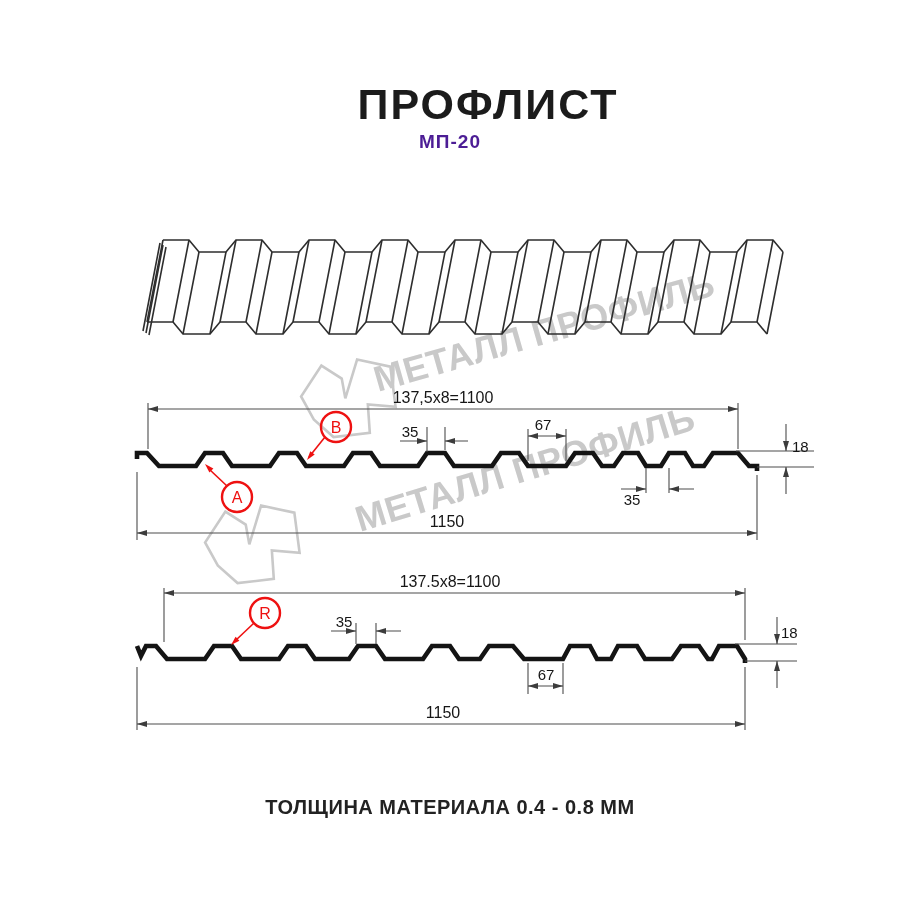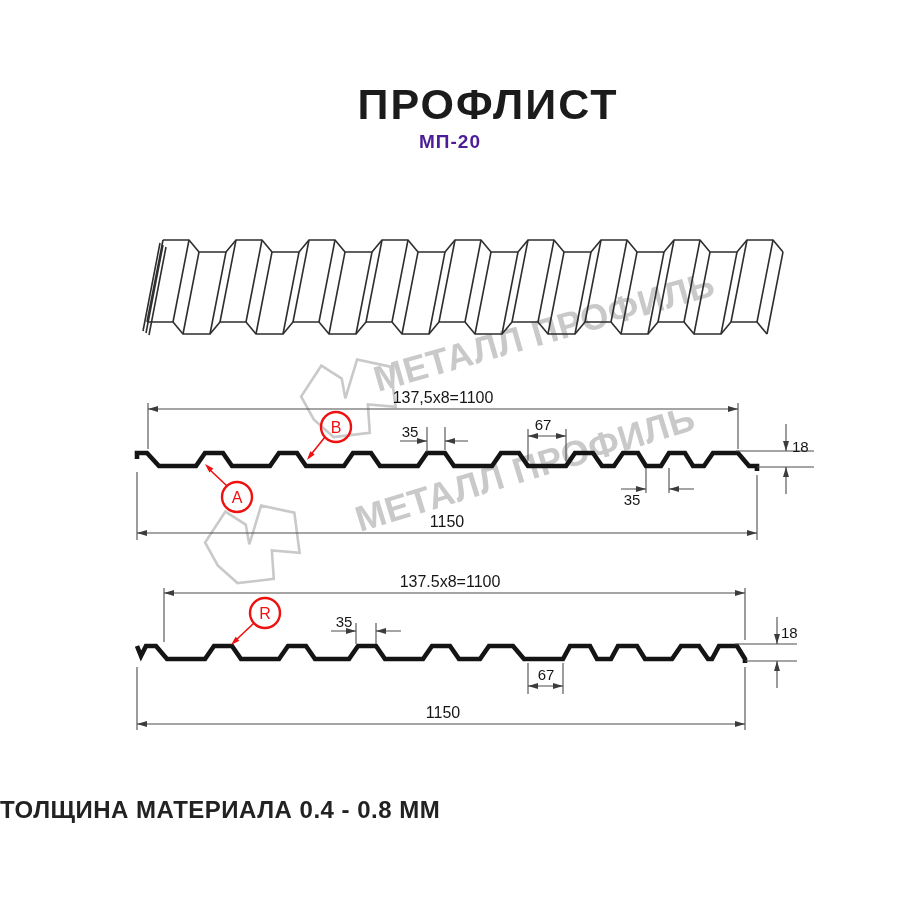--- a/index.html
+++ b/index.html
@@ -2,22 +2,22 @@
 <html><head>
 <meta charset="utf-8">
 <style>
   html,body{margin:0;padding:0;background:#ffffff;}
   #page{position:relative;width:900px;height:900px;background:#ffffff;overflow:hidden;
         font-family:"Liberation Sans",sans-serif;}
   .title{position:absolute;top:80px;left:2px;width:900px;text-align:center;
          font-size:43px;font-weight:bold;letter-spacing:2px;color:#1b1b1b;padding-left:36px;}
   .subtitle{position:absolute;top:131px;left:0;width:900px;text-align:center;
             font-size:19px;font-weight:600;letter-spacing:1px;color:#4c1d95;}
-  .footer{position:absolute;top:796px;left:0;width:900px;text-align:left;
-          font-size:24px;font-weight:600;letter-spacing:0.5px;color:#222222;}
+  .footer{position:absolute;top:796px;left:0;width:900px;text-align:center;
+          font-size:20px;font-weight:600;letter-spacing:0.5px;color:#222222;}
   svg{position:absolute;top:0;left:0;}
   svg text{font-family:"Liberation Sans",sans-serif;fill:#161616;font-size:15px;}
   text.dim-big{font-size:16px;}
   .thin{stroke:#4d4d4d;stroke-width:1.1;fill:none;}
   .arr{fill:#3c3c3c;stroke:none;}
   .profile{stroke:#141414;stroke-width:4.6;fill:none;stroke-linejoin:miter;}
   .sheet3d{stroke:#2e2e2e;stroke-width:1.6;fill:none;stroke-linejoin:round;}
   .red{stroke:#ee1111;fill:none;stroke-width:2.4;}
   .redln{stroke:#ee1111;stroke-width:1.6;fill:none;}
   .redarr{fill:#ee1111;stroke:none;}

